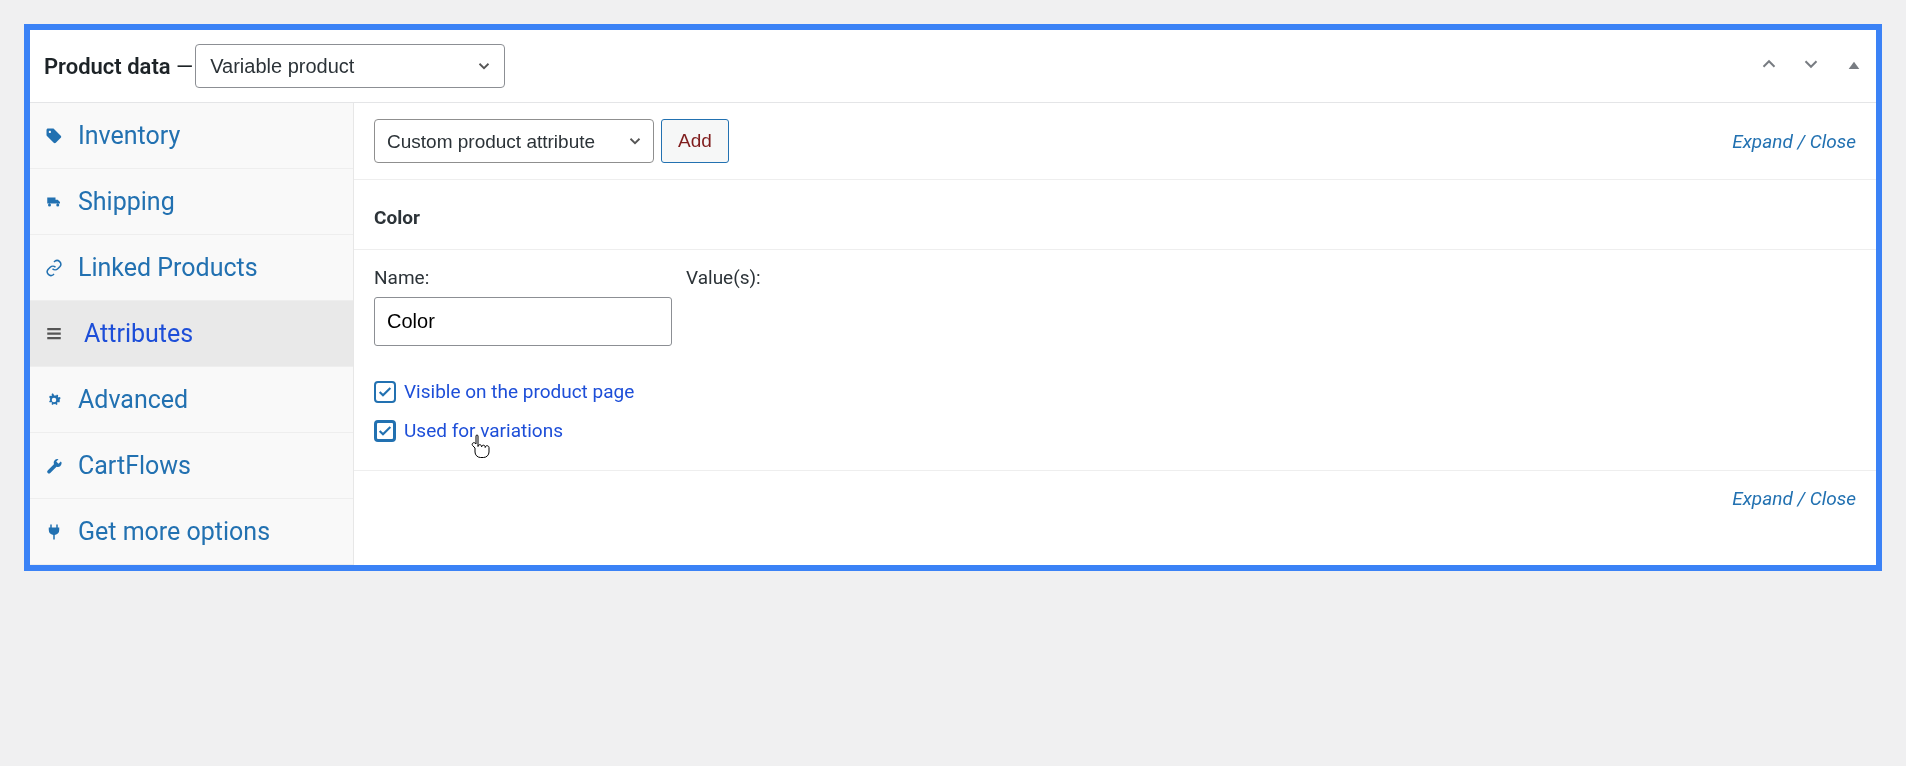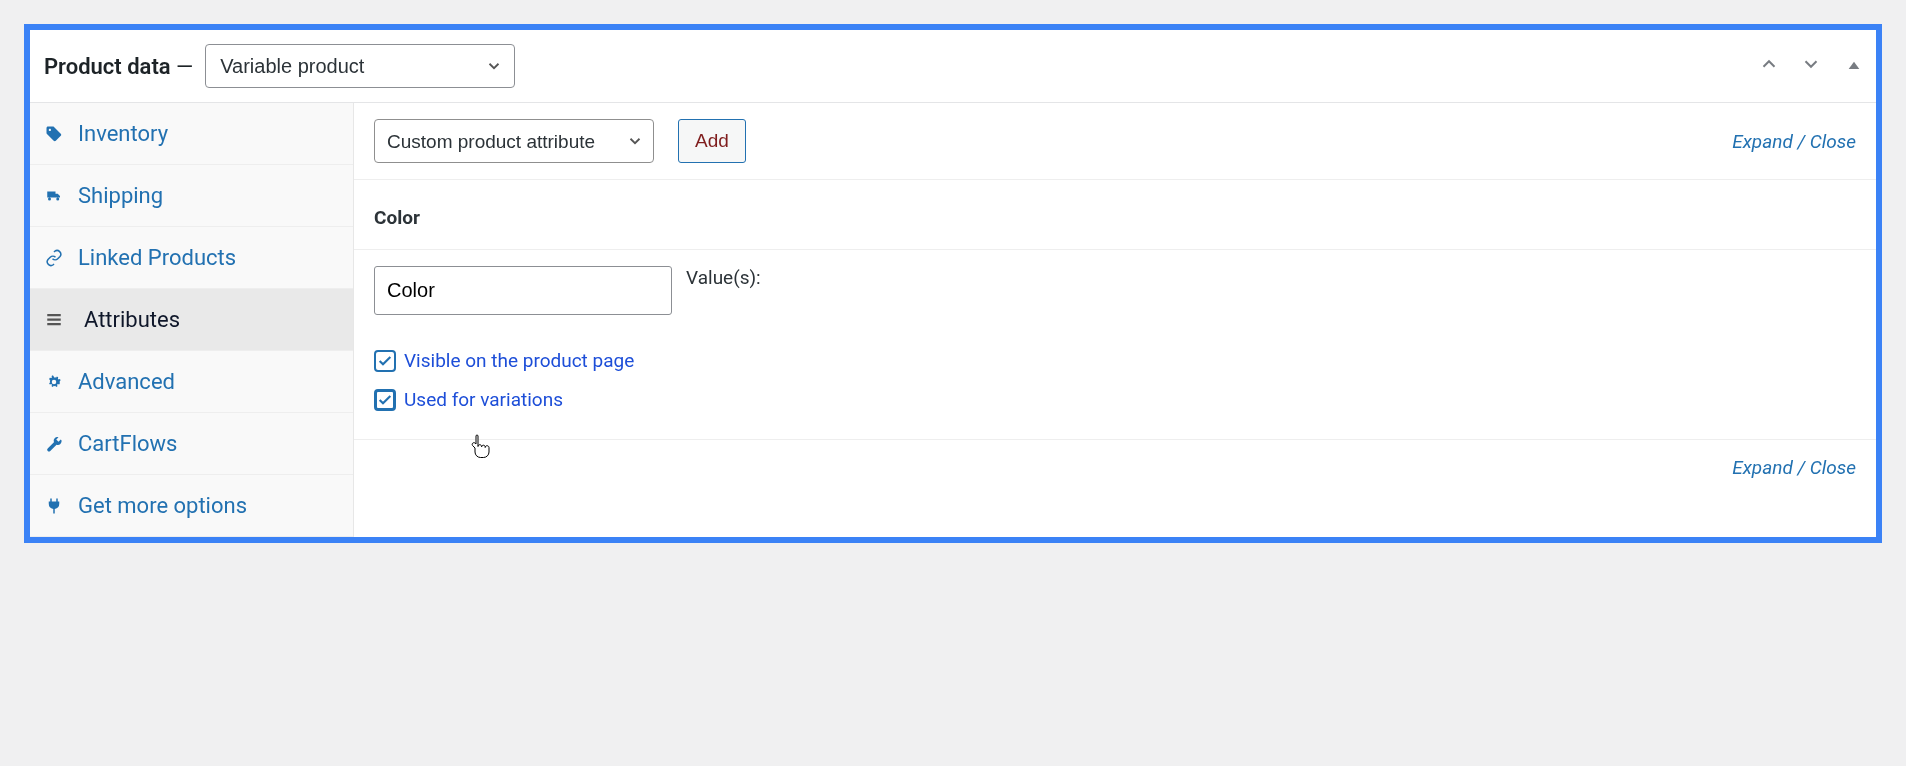--- a/index.html
+++ b/index.html
@@ -20,21 +20,21 @@
     padding: 14px 14px 14px 14px;
     border-bottom: 1px solid #e4e5e7;
   }
   .panel-title {
     font-size: 22px;
     font-weight: 600;
     color: #1d2327;
   }
   .panel-title .dash { font-weight: 400; }
   .product-type-select {
-    margin-left: 12px;
+    margin-left: 2px;
     position: relative;
   }
   .product-type-select select {
     -webkit-appearance: none;
     appearance: none;
     font-size: 20px;
     padding: 10px 46px 10px 14px;
     border: 1px solid #8c8f94;
     border-radius: 4px;
     background: #fff;
@@ -58,35 +58,35 @@
     background: #f9f9f9;
     border-right: 1px solid #e7e7e7;
   }
   .tab {
     display: flex;
     align-items: center;
     gap: 14px;
     padding: 18px 18px 18px 14px;
     border-bottom: 1px solid #eeeeee;
     color: #2271b1;
-    font-size: 22px;
+    font-size: 25px;
     cursor: pointer;
   }
   .tab.active {
     background: #e9e9e9;
-    color: #0f172a;
+    color: #1d4ed8;
     gap: 20px;
   }
   .tab .ic { width: 20px; display: flex; align-items: center; justify-content: center; color: inherit; }
   
   .main { flex: 1; background: #fff; }
   .toolbar {
     display: flex;
     align-items: center;
-    gap: 24px;
+    gap: 7px;
     padding: 16px 20px;
   }
   .toolbar .sel-wrap { position: relative; }
   .toolbar select {
     -webkit-appearance: none;
     appearance: none;
     font-size: 19px;
     padding: 8px 44px 8px 12px;
     border: 1px solid #8f8f8f;
     border-radius: 4px;
@@ -298,20 +298,21 @@
             </svg>
         </div>
         <button class="btn-secondary">Add</button>
         <a class="expand-close">Expand / Close</a>
       </div>
 
       <div class="attribute-section">
         <div class="attribute-title">Color</div>
         <div class="attribute-body">
           <div class="col-left" style="position:relative">
+            <div class="field-label">Name:</div>
             <input class="input-text" value="Color" style="">
             <div class="cb-row" style="margin-top:34px">
               <span class="cb-box">
                 <svg width="16" height="16" viewBox="0 0 24 24" fill="none" stroke="#2271b1" stroke-width="3.2">
                     <polyline points="4 12 9 17 20 6"></polyline>
                   </svg>
               </span>
               <span>Visible on the product page</span>
             </div>
             <div class="cb-row" style="margin-top:16px">

